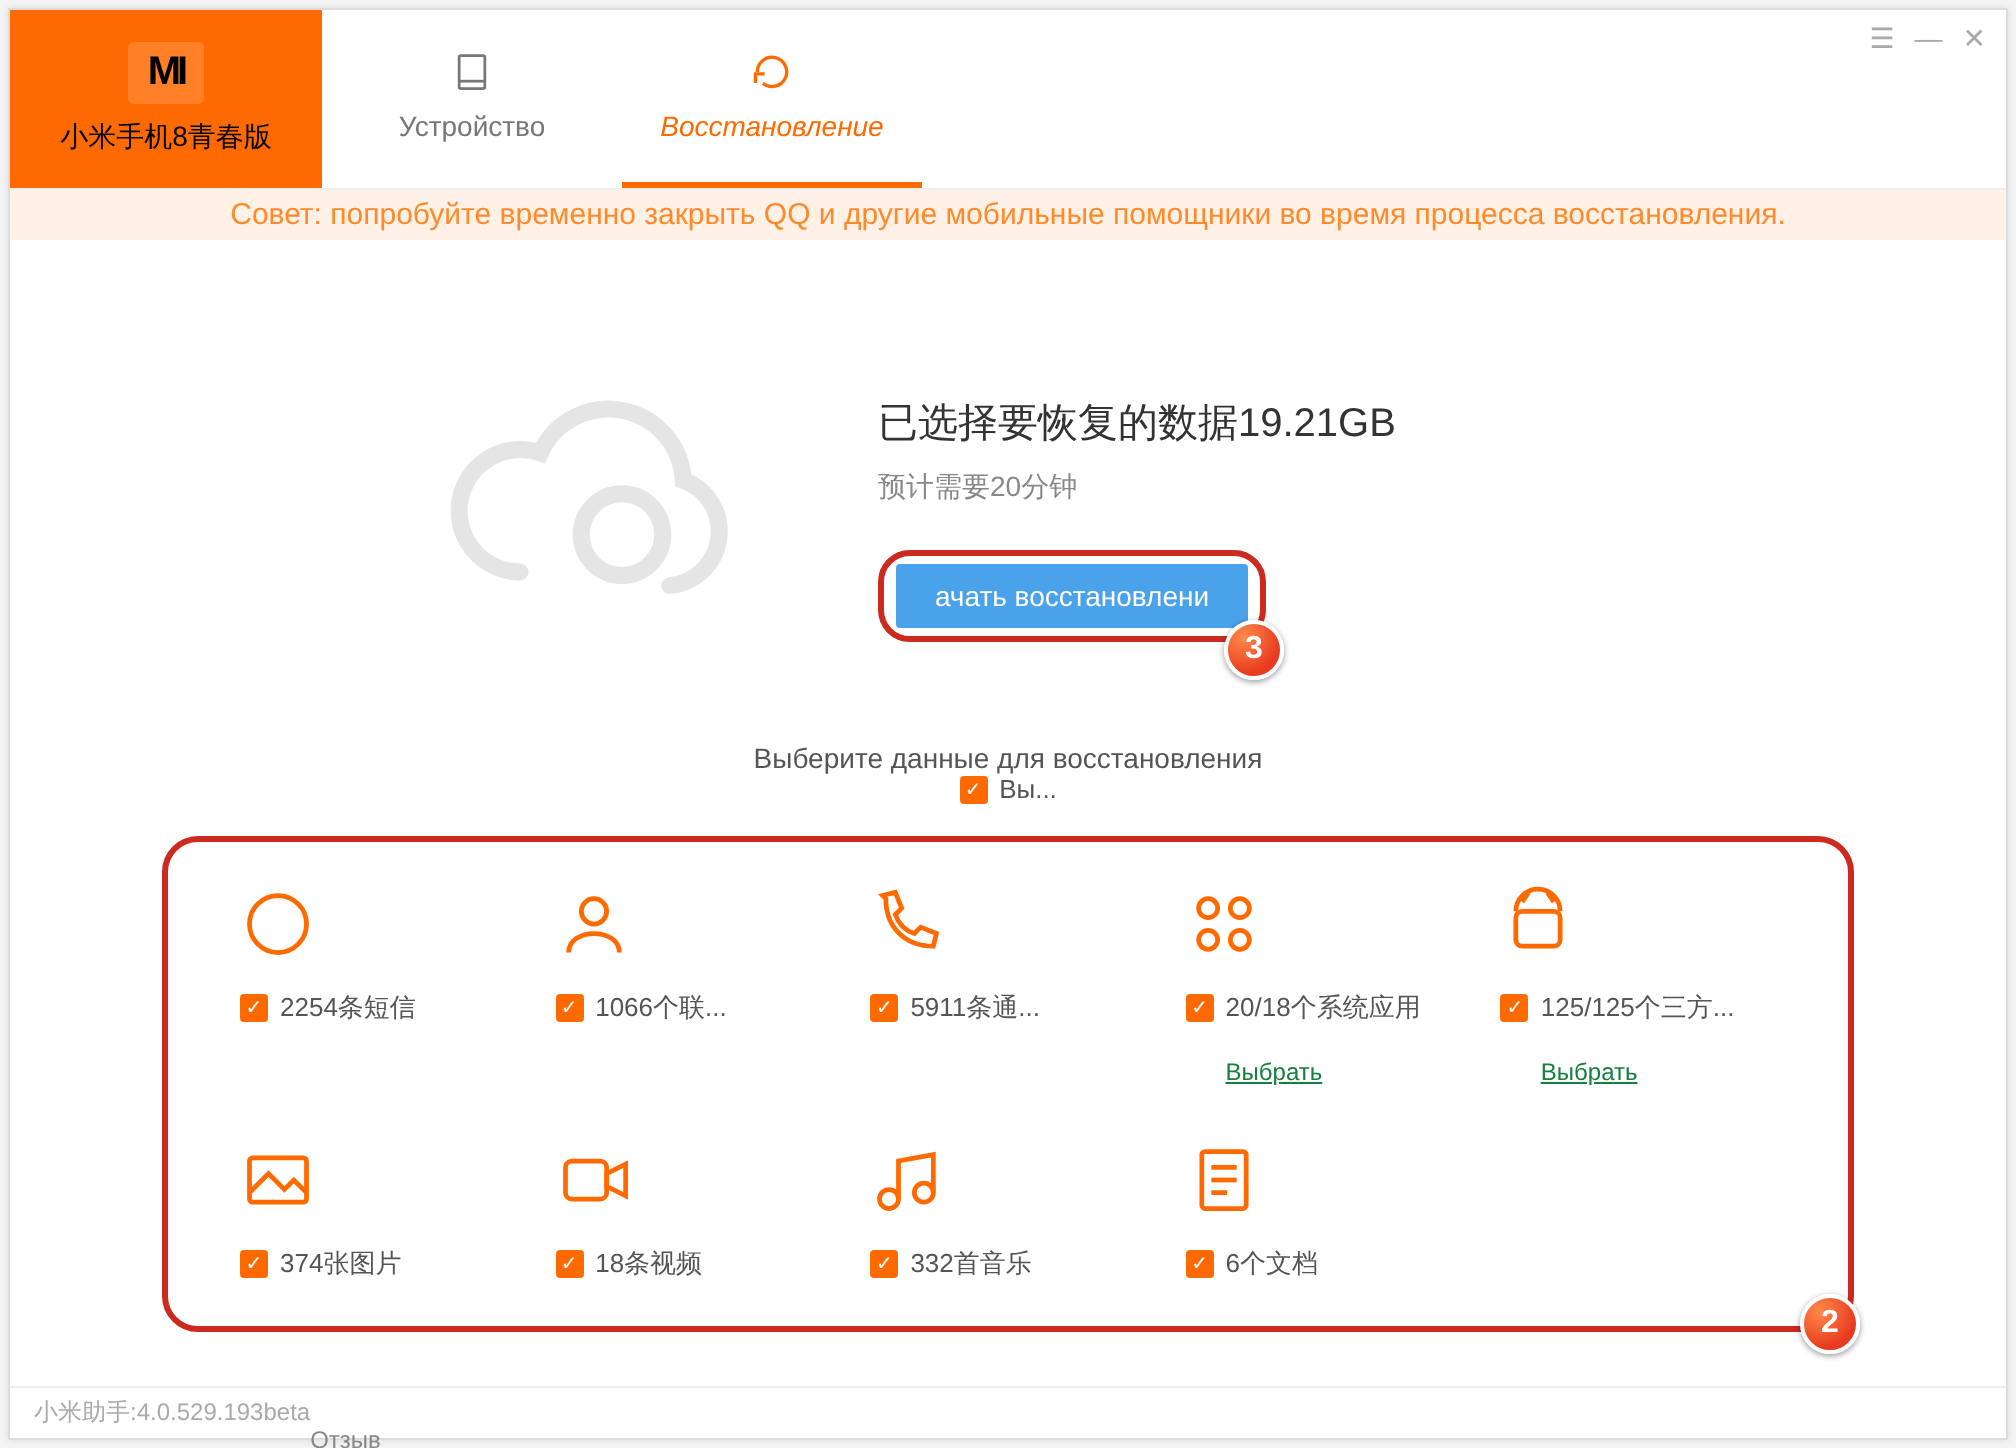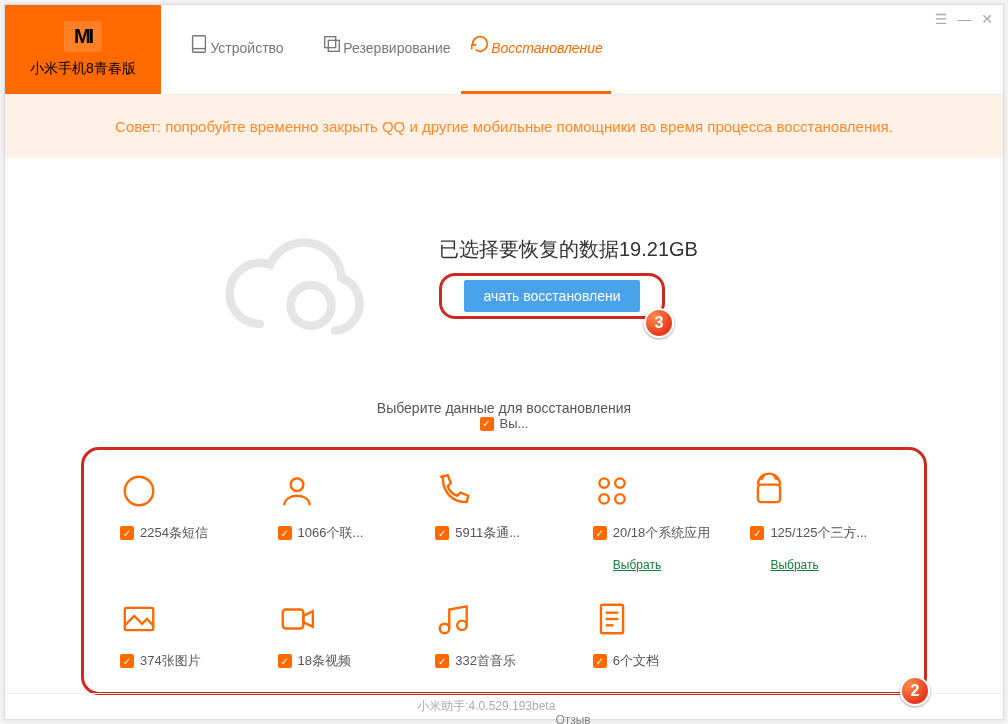--- a/index.html
+++ b/index.html
@@ -41,20 +41,21 @@
     background: rgba(255,255,255,0.15);
     padding: 4px 10px;
     border-radius: 3px;
     letter-spacing: -2px;
     margin-bottom: 8px;
   }
   .tabs { display: flex; flex: 1; }
   .tab {
     width: 150px;
     display: flex;
+    flex-direction: column;
     align-items: center;
     justify-content: center;
     color: #777;
     font-size: 14px;
     cursor: pointer;
     border-bottom: 3px solid transparent;
   }
   .tab.active { color: #ff6a00; border-bottom-color: #ff6a00; font-style: italic; }
   .tab-icon { width: 22px; height: 22px; margin-bottom: 8px; }
   .window-controls {
@@ -65,40 +66,40 @@
     gap: 10px;
     color: #aaa;
     font-size: 14px;
   }
   .window-controls span { cursor: pointer; }
   .tip-banner {
     background: #fff1e6;
     color: #ff8a2b;
     text-align: center;
     font-size: 15px;
-    padding: 23px 20px;
+    padding: 4px 20px;
   }
   .content { padding: 30px 60px 0 60px; }
   .top-area {
     display: flex;
     gap: 60px;
     margin-bottom: 50px;
     justify-content: center;
     margin-top: 42px;
   }
   .cloud-icon { width: 170px; height: 120px; color: #e5e5e5; flex-shrink: 0; }
   .info-block { flex: 1; max-width: 360px; padding-top: 6px; }
   .info-title { font-size: 20px; color: #333; margin-bottom: 10px; }
   .info-subtitle { font-size: 14px; color: #888; margin-bottom: 22px; }
   .recover-btn-wrap {
     position: relative;
     display: inline-block;
     border: 3px solid #cc2a1f;
     border-radius: 16px;
-    padding: 4px 22px;
+    padding: 4px 6px;
   }
   .recover-btn {
     background: #4aa2ea;
     color: #fff;
     border: none;
     padding: 8px 18px;
     font-size: 14px;
     border-radius: 2px;
     cursor: pointer;
     position: relative;
@@ -169,21 +170,21 @@
   .footer {
     position: absolute;
     bottom: 0;
     left: 0;
     right: 0;
     height: 26px;
     border-top: 1px solid #eee;
     font-size: 12px;
     color: #aaa;
     display: flex;
-    justify-content: center;
+    justify-content: flex-start;
     align-items: center;
     padding: 0 12px;
   }
   .footer a { color: #888; text-decoration: underline; cursor: pointer; margin-top: 26px; }
 </style>
 </head>
 <body>
 
 <div class="window">
 
@@ -193,27 +194,20 @@
       <div>小米手机8青春版</div>
     </div>
     <div class="tabs">
       <div class="tab">
         <svg class="tab-icon" viewBox="0 0 24 24" fill="none" stroke="currentColor" stroke-width="1.5">
             <rect x="5" y="3" width="14" height="18" rx="1"></rect>
             <line x1="5" y1="17" x2="19" y2="17"></line>
           </svg>
         <span>Устройство</span>
       </div>
-      <div class="tab">
-        <svg class="tab-icon" viewBox="0 0 24 24" fill="none" stroke="currentColor" stroke-width="1.5">
-            <rect x="4" y="4" width="12" height="12"></rect>
-            <rect x="8" y="8" width="12" height="12"></rect>
-          </svg>
-        <span>Резервирование</span>
-      </div>
       <div class="tab active">
         <svg class="tab-icon" viewBox="0 0 24 24" fill="none" stroke="currentColor" stroke-width="1.8">
             <path d="M4 12a8 8 0 1 1 3 6.2"></path>
             <polyline points="3 18 3 13 8 13"></polyline>
           </svg>
         <span>Восстановление</span>
       </div>
     </div>
     <div class="window-controls">
       <span>☰</span>
@@ -225,20 +219,21 @@
   <div class="tip-banner">Совет: попробуйте временно закрыть QQ и другие мобильные помощники во время процесса восстановления.</div>
 
   <div class="content">
     <div class="top-area">
       <svg class="cloud-icon" viewBox="0 0 100 70" fill="none" stroke="currentColor" stroke-width="5">
         <path d="M30 55 a18 18 0 1 1 6 -35 a22 22 0 0 1 42 8 a16 16 0 0 1 -4 31" stroke-linecap="round"></path>
         <circle cx="60" cy="44" r="12"></circle>
       </svg>
       <div class="info-block">
         <div class="info-title">已选择要恢复的数据19.21GB</div>
+        <div class="info-subtitle">预计需要20分钟</div>
         <div class="recover-btn-wrap">
           <button class="recover-btn">ачать восстановлени</button>
           <div class="callout callout3">3</div>
         </div>
       </div>
     </div>
 
     <div class="selector-header">
       <span>Выберите данные для восстановления</span>
       <span class="item-line">

